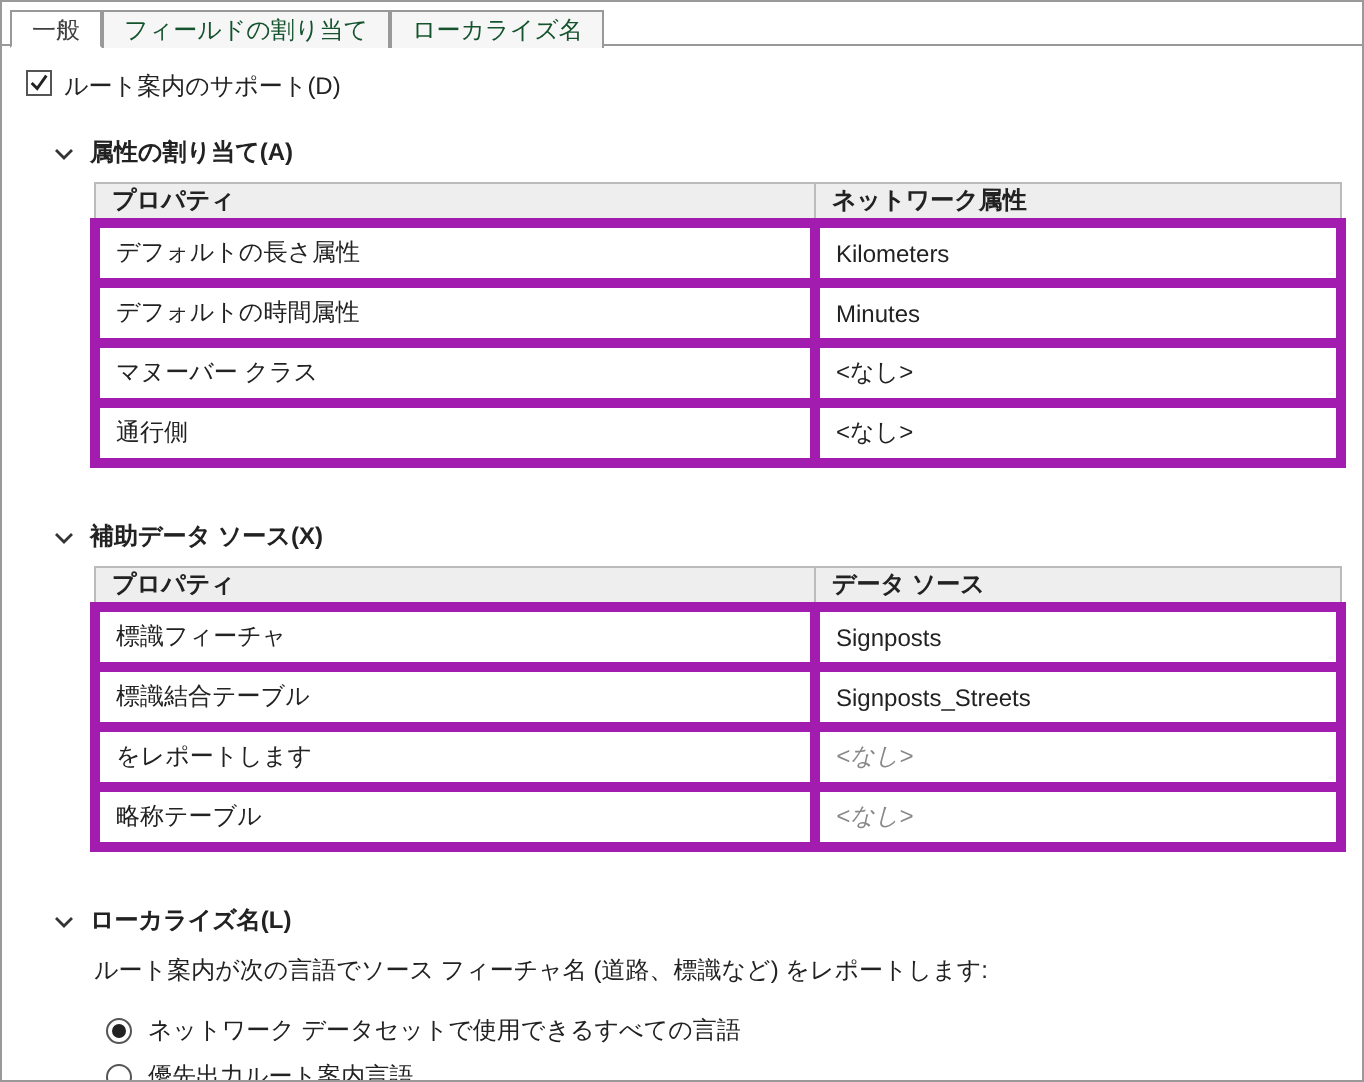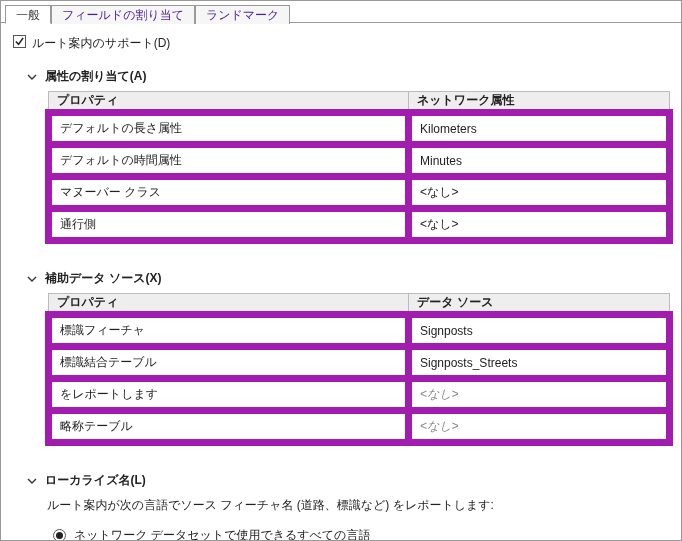--- a/index.html
+++ b/index.html
@@ -24,21 +24,21 @@
     height: 22px;
     padding-left: 4px;
     background: #fff;
   }
   .tab {
     border: 1px solid #999;
     border-bottom: none;
     padding: 2px 10px 3px 10px;
     margin-right: 0;
     background: #f6f6f6;
-    color: #4c1d95;
+    color: #14532d;
     position: relative;
     top: 1px;
     height: 19px;
     line-height: 14px;
     cursor: pointer;
   }
   .tab.active {
     background: #fff;
     color: #404040;
     border-bottom: 1px solid #fff;
@@ -99,21 +99,21 @@
   .prop-table col.c1 { width: 360px; }
   .prop-table col.c2 { width: auto; }
   .prop-table th {
     text-align: left;
     font-weight: bold;
     background: #eee;
     border: 1px solid #bbb;
     padding: 0 8px;
   }
   .prop-table td {
-    border: 7px solid #a21caf;
+    border: 5px solid #a21caf;
     padding: 4px 8px;
     background: #fff;
     white-space: nowrap;
     overflow: hidden;
     text-overflow: ellipsis;
   }
   .prop-table td.value {
     cursor: text;
   }
   .prop-table td.disabled {
@@ -153,21 +153,21 @@
 <div class="frame">
 
   <div class="tabstrip">
     <div class="tab active">
       <span>一般</span>
     </div>
     <div class="tab">
       <span>フィールドの割り当て</span>
     </div>
     <div class="tab">
-      <span>ランドマーク</span>
+      <span>ローカライズ名</span>
     </div>
   </div>
   <div class="tab-sep"></div>
 
   <div class="panel">
 
     <div class="checkbox-row">
       <span class="check-box">
         <svg class="check-mark" viewBox="0 0 12 12">
           <path d="M2 6 L5 9 L10 2" stroke="#222" stroke-width="1.6" fill="none"></path>

